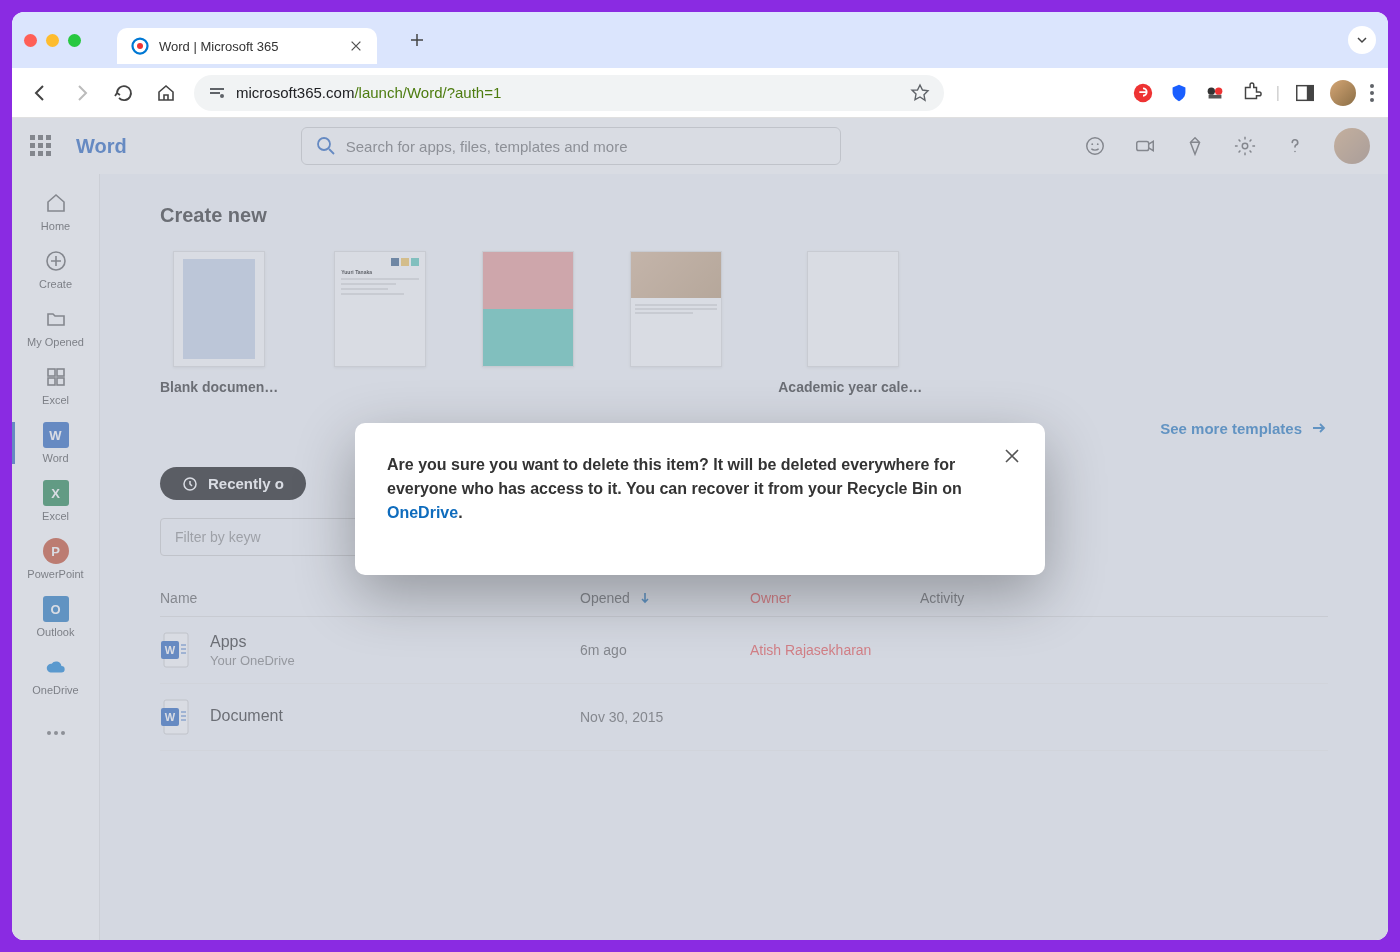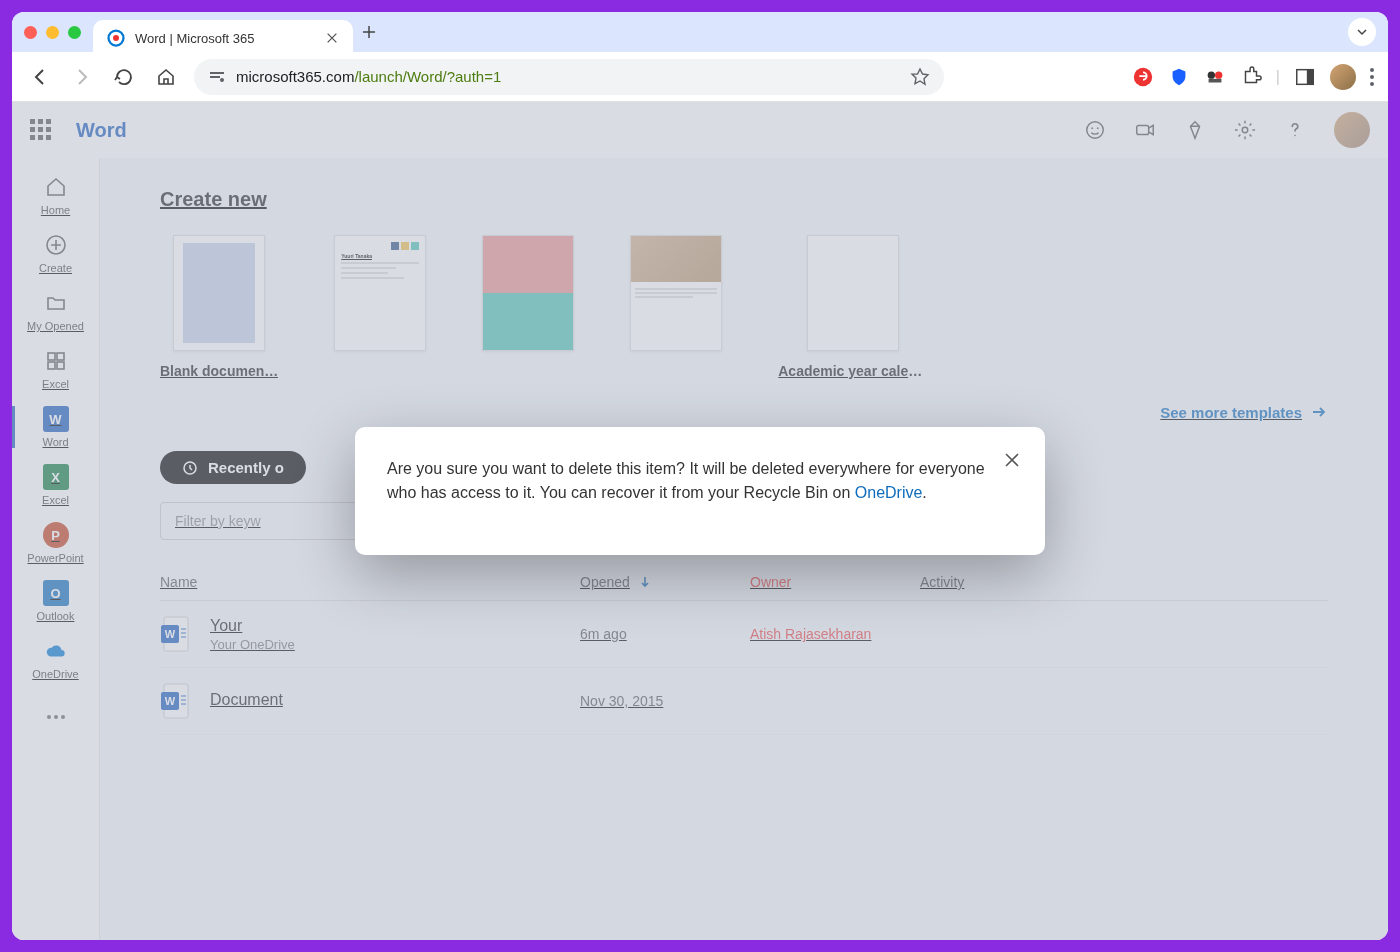--- a/index.html
+++ b/index.html
@@ -1,20 +1,20 @@
 <!DOCTYPE html>
 <html><head>
 <meta charset="utf-8">
 <style>
 * { margin: 0; padding: 0; box-sizing: border-box; font-family: -apple-system, BlinkMacSystemFont, "Segoe UI", sans-serif; }
 body { background: #8a2be2; width: 1400px; height: 952px; padding: 12px; overflow: hidden; }
 .browser-window { background: #fff; width: 100%; height: 100%; border-radius: 12px; overflow: hidden; display: flex; flex-direction: column; position: relative; }
 
 
-.tab-bar { background: #dbe5fd; height: 40px; display: flex; align-items: center; padding: 0 12px; gap: 0; }
+.tab-bar { background: #dbe5fd; height: 56px; display: flex; align-items: center; padding: 0 12px; gap: 24px; }
 .traffic-lights { display: flex; gap: 9px; margin-right: 12px; }
 .traffic-light { width: 13px; height: 13px; border-radius: 50%; }
 .tl-red { background: #ff5f57; }
 .tl-yellow { background: #febc2e; }
 .tl-green { background: #28c840; }
 .browser-tab { background: #fff; height: 36px; border-radius: 10px 10px 0 0; display: flex; align-items: center; padding: 0 14px; gap: 10px; min-width: 260px; margin-top: 12px; }
 .tab-favicon { width: 18px; height: 18px; }
 .tab-title { font-size: 13px; color: #333; flex: 1; }
 .tab-close { width: 14px; height: 14px; color: #555; cursor: pointer; }
 .new-tab { color: #444; font-size: 18px; margin-left: 8px; cursor: pointer; }
@@ -45,21 +45,21 @@
 .waffle-grid { display: grid; grid-template-columns: repeat(3, 5px); grid-template-rows: repeat(3, 5px); gap: 3px; }
 .waffle-dot { background: #555; }
 .app-name { color: #185abd; font-size: 20px; font-weight: 600; }
 .search-box { flex: 0 1 540px; height: 38px; border: 1px solid #ccc; border-radius: 6px; display: flex; align-items: center; padding: 0 14px; gap: 10px; margin-left: 150px; }
 .search-icon { color: #185abd; }
 .search-ph { color: #666; font-size: 15px; }
 .header-right { margin-left: auto; display: flex; align-items: center; gap: 28px; }
 .hdr-icon { width: 22px; height: 22px; color: #555; cursor: pointer; }
 .user-avatar { width: 36px; height: 36px; border-radius: 50%; background: linear-gradient(135deg, #d4a574, #a0826d); }
 
-.app-body { flex: 1; display: flex; text-decoration: underline; }
+.app-body { flex: 1; display: flex; }
 .sidebar { width: 88px; background: #fff; border-right: 1px solid #e5e5e5; display: flex; flex-direction: column; padding-top: 10px; gap: 4px; }
 .sb-item { display: flex; flex-direction: column; align-items: center; gap: 4px; padding: 6px 0; cursor: pointer; position: relative; }
 .sb-item.active::before { content: ''; position: absolute; left: 0; top: 6px; bottom: 6px; width: 3px; background: #185abd; }
 .sb-icon { width: 26px; height: 26px; display: flex; align-items: center; justify-content: center; }
 .sb-label { font-size: 11px; color: #444; }
 .app-icon-w { background: #185abd; color: #fff; width: 26px; height: 26px; border-radius: 3px; display: flex; align-items: center; justify-content: center; font-size: 13px; font-weight: bold; }
 .app-icon-x { background: #107c41; color: #fff; width: 26px; height: 26px; border-radius: 3px; display: flex; align-items: center; justify-content: center; font-size: 13px; font-weight: bold; }
 .app-icon-p { background: #c43e1c; color: #fff; width: 26px; height: 26px; border-radius: 50%; display: flex; align-items: center; justify-content: center; font-size: 13px; font-weight: bold; }
 .app-icon-o { background: #0f6cbd; color: #fff; width: 26px; height: 26px; border-radius: 3px; display: flex; align-items: center; justify-content: center; font-size: 13px; font-weight: bold; }
 .cloud-icon { color: #0078d4; }
@@ -99,21 +99,21 @@
 .doc-name-block { display: flex; flex-direction: column; gap: 2px; }
 .doc-name { font-size: 16px; color: #222; }
 .doc-loc { font-size: 13px; color: #777; }
 .sort-arrow { color: #0f6cbd; }
 
 
 .dialog-overlay { position: absolute; inset: 0; z-index: 10; display: flex; align-items: center; justify-content: center; }
 .dialog { background: #fff; width: 690px; border-radius: 10px; box-shadow: 0 20px 60px rgba(0,0,0,0.3); padding: 30px 32px 26px; position: relative; margin-top: -60px; }
 .dialog-title { font-size: 24px; font-weight: 700; color: #222; margin-bottom: 18px; }
 .dialog-close { position: absolute; top: 24px; right: 24px; cursor: pointer; color: #555; }
-.dialog-body { font-size: 16px; color: #333; line-height: 1.5; margin-bottom: 24px; }
+.dialog-body { font-size: 16px; color: #333; line-height: 1.5; margin-bottom: 24px; font-weight: bold; }
 .dialog-link { color: #0f6cbd; }
 .dialog-actions { display: flex; justify-content: flex-end; gap: 14px; }
 .btn { padding: 9px 20px; font-size: 16px; border-radius: 4px; cursor: pointer; font-weight: 500; }
 .btn-secondary { background: #fff; border: 1px solid #ccc; color: #222; }
 .btn-primary { background: #0f6cbd; border: none; color: #fff; font-weight: 600; outline: 4px solid #a020f0; outline-offset: 2px; }
 
 svg { display: block; }
 </style>
 </head>
 <body>
@@ -223,20 +223,27 @@
             <div class="waffle-dot"></div>
             <div class="waffle-dot"></div>
             <div class="waffle-dot"></div>
             <div class="waffle-dot"></div>
             <div class="waffle-dot"></div>
             <div class="waffle-dot"></div>
             <div class="waffle-dot"></div>
           </div>
       </div>
       <div class="app-name">Word</div>
+      <div class="search-box">
+        <svg class="search-icon" width="20" height="20" viewBox="0 0 20 20">
+            <circle cx="8" cy="8" r="6" stroke="currentColor" stroke-width="1.8" fill="none"></circle>
+            <path d="M13 13l5 5" stroke="currentColor" stroke-width="1.8"></path>
+          </svg>
+        <span class="search-ph">Search for apps, files, templates and more</span>
+      </div>
       <div class="header-right">
         <svg class="hdr-icon" viewBox="0 0 24 24">
             <circle cx="12" cy="12" r="9" stroke="currentColor" stroke-width="1.6" fill="none"></circle>
             <circle cx="9" cy="10" r="1" fill="currentColor"></circle>
             <circle cx="15" cy="10" r="1" fill="currentColor"></circle>
             <path d="M8 15c1 1 2 1.5 4 1.5s3-.5 4-1.5" stroke="currentColor" stroke-width="1.6" fill="none"></path>
           </svg>
         <svg class="hdr-icon" viewBox="0 0 24 24">
             <rect x="3" y="7" width="13" height="10" rx="2" stroke="currentColor" stroke-width="1.6" fill="none"></rect>
             <path d="M16 10l5-3v10l-5-3" stroke="currentColor" stroke-width="1.6" fill="none"></path>
@@ -440,21 +447,21 @@
             <div class="col-name">
               <svg class="doc-icon" viewBox="0 0 32 38">
                   <rect x="4" y="2" width="24" height="34" rx="2" fill="#fff" stroke="#ccc"></rect>
                   <rect x="1" y="10" width="18" height="18" rx="2" fill="#185abd"></rect>
                   <text x="10" y="23" fill="#fff" font-size="11" font-weight="bold" text-anchor="middle">W</text>
                   <line x1="21" y1="14" x2="26" y2="14" stroke="#185abd"></line>
                   <line x1="21" y1="18" x2="26" y2="18" stroke="#185abd"></line>
                   <line x1="21" y1="22" x2="26" y2="22" stroke="#185abd"></line>
                 </svg>
               <div class="doc-name-block">
-                <div class="doc-name">Your</div>
+                <div class="doc-name">Apps</div>
                 <div class="doc-loc">Your OneDrive</div>
               </div>
             </div>
             <div class="col-opened">6m ago</div>
             <div class="col-owner">Atish Rajasekharan</div>
             <div class="col-activity"></div>
           </div>
           <div class="doc-row">
             <div class="col-name">
               <svg class="doc-icon" viewBox="0 0 32 38">

